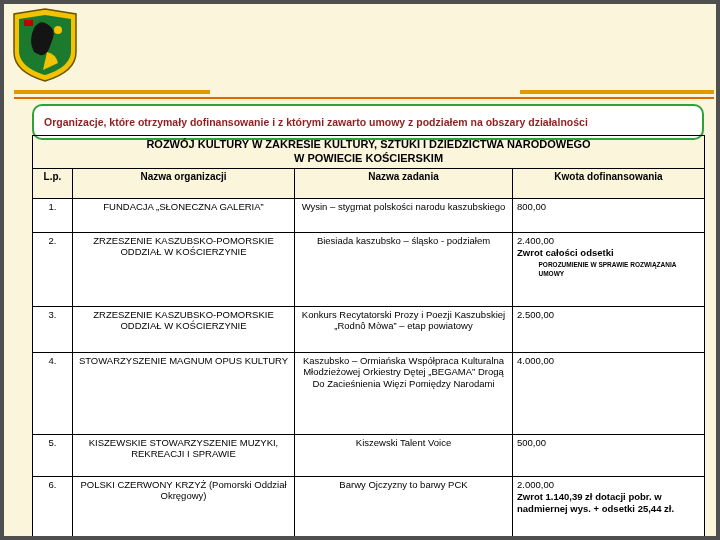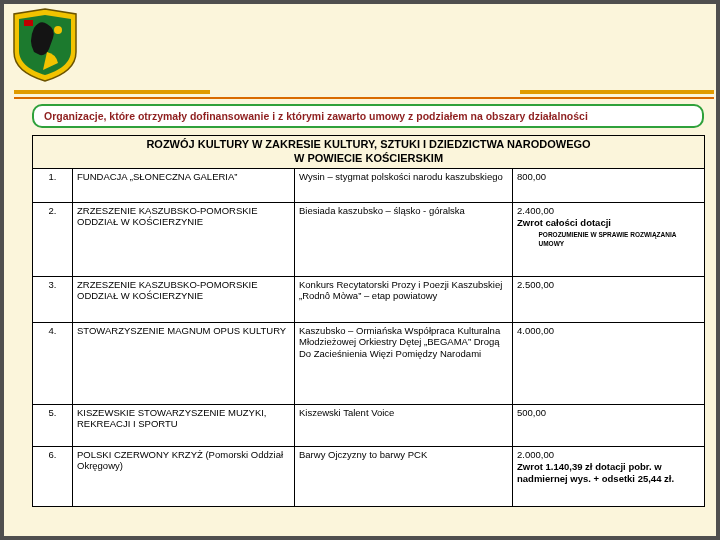--- a/index.html
+++ b/index.html
@@ -13,21 +13,21 @@
     overflow:hidden;
   }
   .coat { position:absolute; left:8px; top:4px; }
   .rule { position:absolute; height:4px; background:#E09B00; top:86px; }
   .rule-left  { left:10px;  width:196px; }
   .rule-right { left:516px; width:194px; }
   .rule-thin  { position:absolute; left:10px; top:93px; width:700px; height:2px; background:#D96A00; }
 
   .title-box {
     position:absolute; left:28px; top:100px;
-    width:672px; height:24px;
+    width:672px; height:36px;
     box-sizing:border-box;
     background:#FFFFFF;
     border:2px solid #2FA13B;
     border-radius:10px;
     display:flex; align-items:center;
     padding:8px 10px;
   }
   .title-box span {
     color:#8E1F1F; font-weight:bold; font-size:10.5px; white-space:nowrap;
   }
@@ -44,21 +44,21 @@
     line-height:1.25;
     vertical-align:top;
     overflow:hidden;
     margin-top:35px;
   }
   thead th { background:transparent; font-weight:bold; vertical-align:middle; }
   th.section { font-size:11px; text-align:center; }
   tr.cols th { font-size:10px; text-align:center; }
   tbody td { background:#FFFFFF; }
   td.lp { text-align:center; }
-  td.org, td.task { text-align:left; }
+  td.org, td.task { text-align:center; }
   td.amount { vertical-align:middle; }
   .amt-note { font-weight:bold; margin-top:1px; }
   .amt-subnote {
     font-weight:bold; font-size:6.5px; line-height:1.3;
     width:140px; margin:2px auto 0;
   }
 </style>
 </head>
 <body>
 
@@ -88,39 +88,45 @@
         <col style="width:218px">
         <col style="width:192px">
     </colgroup>
     <thead>
       <tr style="height:30px">
         <th colspan="4" class="section">
           <div>ROZWÓJ KULTURY W ZAKRESIE KULTURY, SZTUKI I DZIEDZICTWA NARODOWEGO</div>
           <div>W POWIECIE KOŚCIERSKIM</div>
         </th>
       </tr>
+      <tr class="cols" style="height:30px">
+        <th>L.p.</th>
+        <th>Nazwa organizacji</th>
+        <th>Nazwa zadania</th>
+        <th>Kwota dofinansowania</th>
+      </tr>
     </thead>
     <tbody>
       <tr style="height:34px">
         <td class="lp">1.</td>
         <td class="org">FUNDACJA „SŁONECZNA GALERIA”</td>
         <td class="task">Wysin – stygmat polskości narodu kaszubskiego</td>
         <td class="amount">
           <div>800,00</div>
           <div class="amt-note"></div>
           <div class="amt-subnote"></div>
         </td>
       </tr>
       <tr style="height:74px">
         <td class="lp">2.</td>
         <td class="org">ZRZESZENIE KASZUBSKO-POMORSKIE ODDZIAŁ W KOŚCIERZYNIE</td>
-        <td class="task">Biesiada kaszubsko – śląsko - góralska</td>
+        <td class="task">Biesiada kaszubsko – śląsko - podziałem</td>
         <td class="amount">
           <div>2.400,00</div>
-          <div class="amt-note">Zwrot całości dotacji</div>
+          <div class="amt-note">Zwrot całości odsetki</div>
           <div class="amt-subnote">POROZUMIENIE W SPRAWIE ROZWIĄZANIA UMOWY</div>
         </td>
       </tr>
       <tr style="height:46px">
         <td class="lp">3.</td>
         <td class="org">ZRZESZENIE KASZUBSKO-POMORSKIE ODDZIAŁ W KOŚCIERZYNIE</td>
         <td class="task">Konkurs Recytatorski Prozy i Poezji Kaszubskiej „Rodnô Mòwa” – etap powiatowy</td>
         <td class="amount">
           <div>2.500,00</div>
           <div class="amt-note"></div>
@@ -132,21 +138,21 @@
         <td class="org">STOWARZYSZENIE MAGNUM OPUS KULTURY</td>
         <td class="task">Kaszubsko – Ormiańska Współpraca Kulturalna Młodzieżowej Orkiestry Dętej „BEGAMA” Drogą Do Zacieśnienia Więzi Pomiędzy Narodami</td>
         <td class="amount">
           <div>4.000,00</div>
           <div class="amt-note"></div>
           <div class="amt-subnote"></div>
         </td>
       </tr>
       <tr style="height:42px">
         <td class="lp">5.</td>
-        <td class="org">KISZEWSKIE STOWARZYSZENIE MUZYKI, REKREACJI I SPORTU</td>
+        <td class="org">KISZEWSKIE STOWARZYSZENIE MUZYKI, REKREACJI I SPRAWIE</td>
         <td class="task">Kiszewski Talent Voice</td>
         <td class="amount">
           <div>500,00</div>
           <div class="amt-note"></div>
           <div class="amt-subnote"></div>
         </td>
       </tr>
       <tr style="height:60px">
         <td class="lp">6.</td>
         <td class="org">POLSKI CZERWONY KRZYŻ (Pomorski Oddział Okręgowy)</td>

